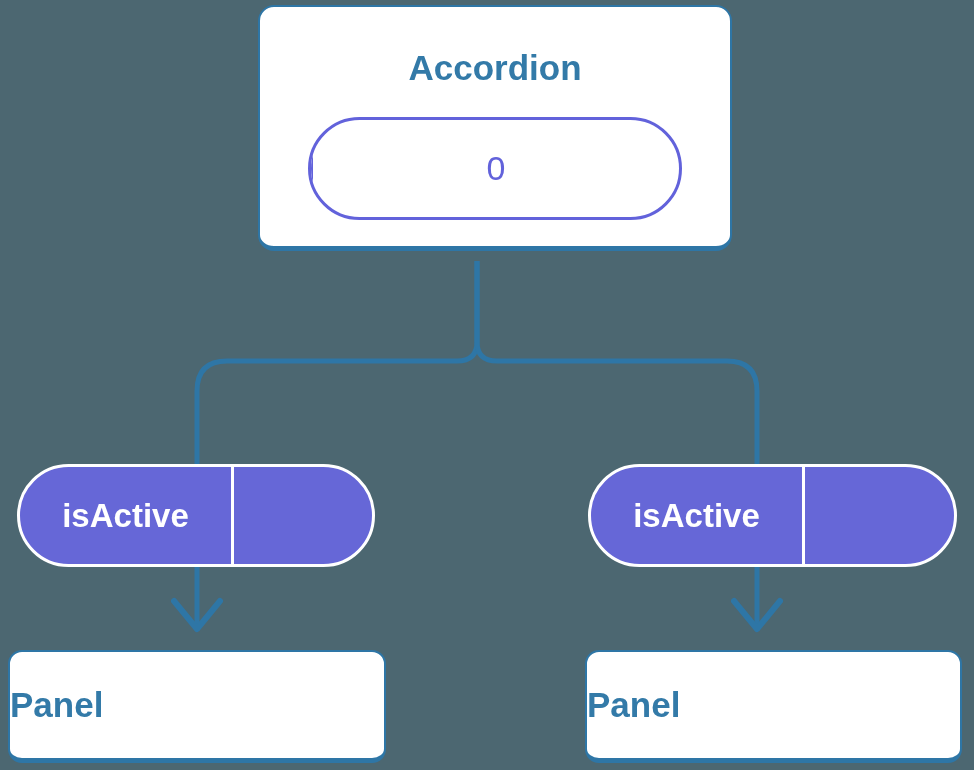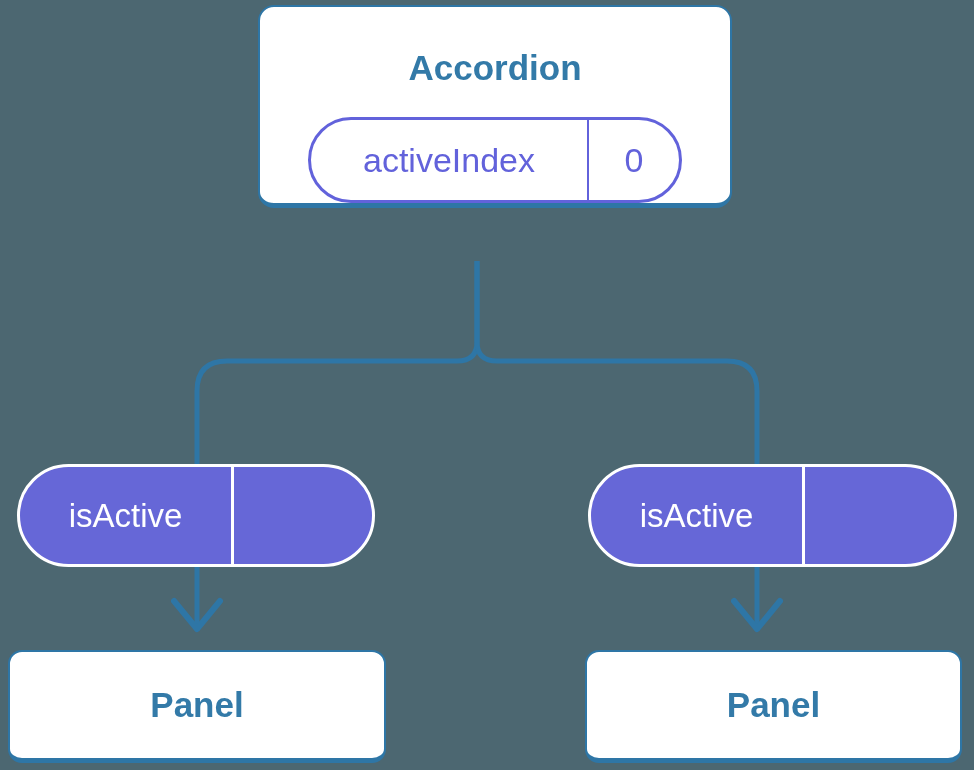--- a/index.html
+++ b/index.html
@@ -34,38 +34,38 @@
   .card {
     position: absolute;
     box-sizing: border-box;
     background: var(--card-bg, #FFFFFF);
     border: 2px solid var(--connector, #2E76A6);
     border-bottom-width: 5px;
     z-index: 2;
   }
   .root-card {
     left: 258px; top: 5px;
-    width: 474px; height: 203px;
+    width: 474px; height: 246px;
     border-radius: 16px;
     display: flex;
     flex-direction: column;
     align-items: center;
     padding-top: 38px;
   }
   .card-title {
     font-size: 35px;
     line-height: 46px;
     font-weight: 600;
     color: var(--heading, #337AA8);
   }
   .panel-card {
     border-radius: 14px;
     display: flex;
     align-items: center;
-    justify-content: center;
+    justify-content: flex-start;
     z-index: 2;
   }
   .panel-left  { left: 8px;   top: 650px; width: 378px; height: 113px; }
   .panel-right { left: 585px; top: 650px; width: 377px; height: 113px; }
   .panel-label {
     font-size: 35px;
     font-weight: 600;
     color: var(--heading, #337AA8);
   }
   .pill {
@@ -92,20 +92,21 @@
     width: 2px;
     background: var(--pill-outline, #6262DB);
   }
   .filled-pill {
     position: absolute;
     top: 464px;
     height: 103px;
     background: var(--pill-fill, #6667D7);
     border: 3px solid var(--pill-text, #FFFFFF);
     z-index: 3;
+    font-weight: bold;
   }
   .filled-pill .pill-name,
   .filled-pill .pill-value {
     color: var(--pill-text, #FFFFFF);
     font-size: 33px;
   }
   .filled-pill .pill-name { flex: 0 0 211px; }
   .filled-pill .pill-divider {
     width: 3px;
     background: var(--pill-text, #FFFFFF);
@@ -127,21 +128,20 @@
   <svg class="connectors" width="974" height="770" viewBox="0 0 974 770" xmlns="http://www.w3.org/2000/svg">
     <path class="branch" d="M 477 261 L 477 342 Q 477 361 457 361 L 227 361 Q 197 361 197 391 L 197 626"></path>
     <path class="branch" d="M 477 261 L 477 342 Q 477 361 497 361 L 727 361 Q 757 361 757 391 L 757 626"></path>
     <path class="chevron" d="M 174 601 L 197 629 L 220 601"></path>
     <path class="chevron" d="M 734 601 L 757 629 L 780 601"></path>
   </svg>
 
   <div class="card root-card">
     <div class="card-title">Accordion</div>
     <div class="pill outline-pill">
-      <span class="pill-name">activeIndex</span>
       <span class="pill-divider"></span>
       <span class="pill-value">0</span>
     </div>
   </div>
 
   <div class="pill filled-pill pill-left">
     <span class="pill-name">isActive</span>
     <span class="pill-divider"></span>
   </div>
 

